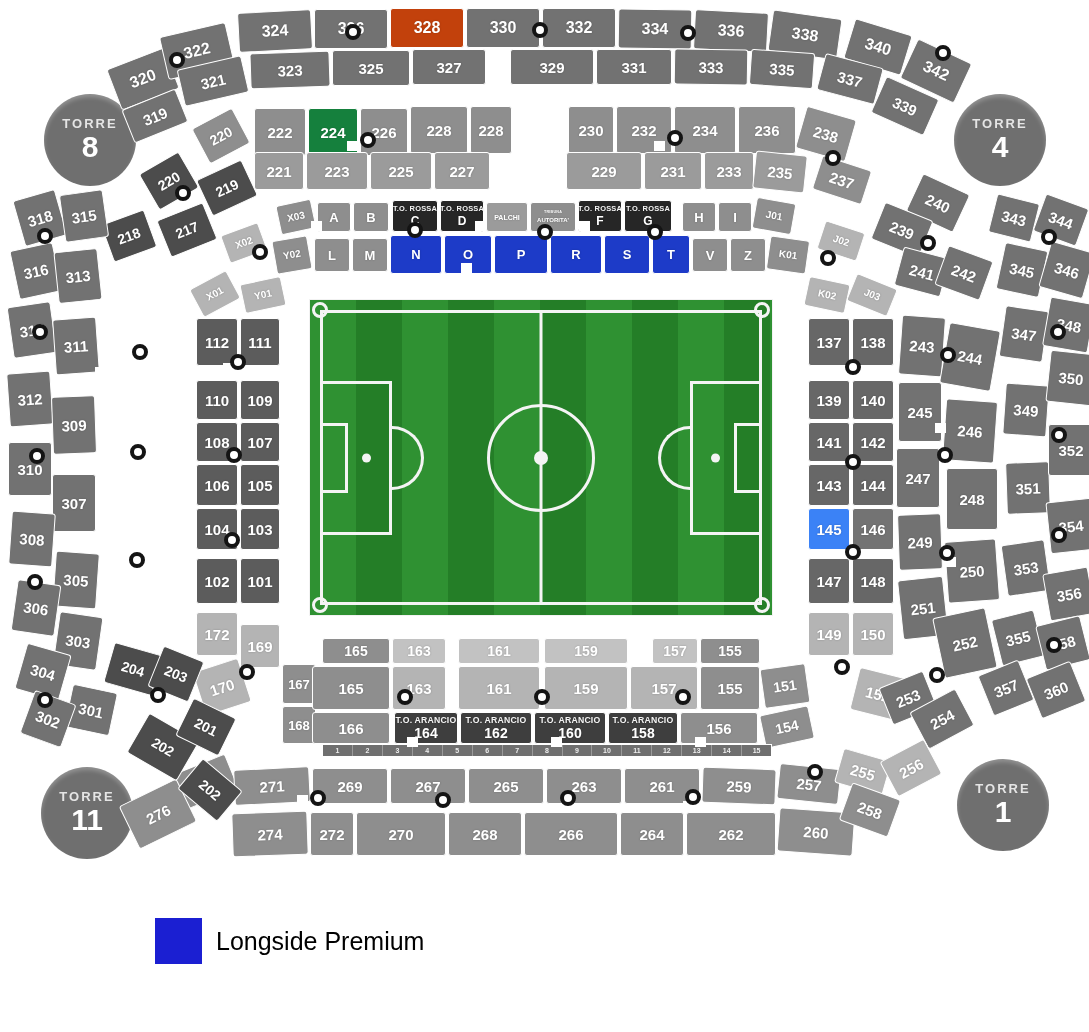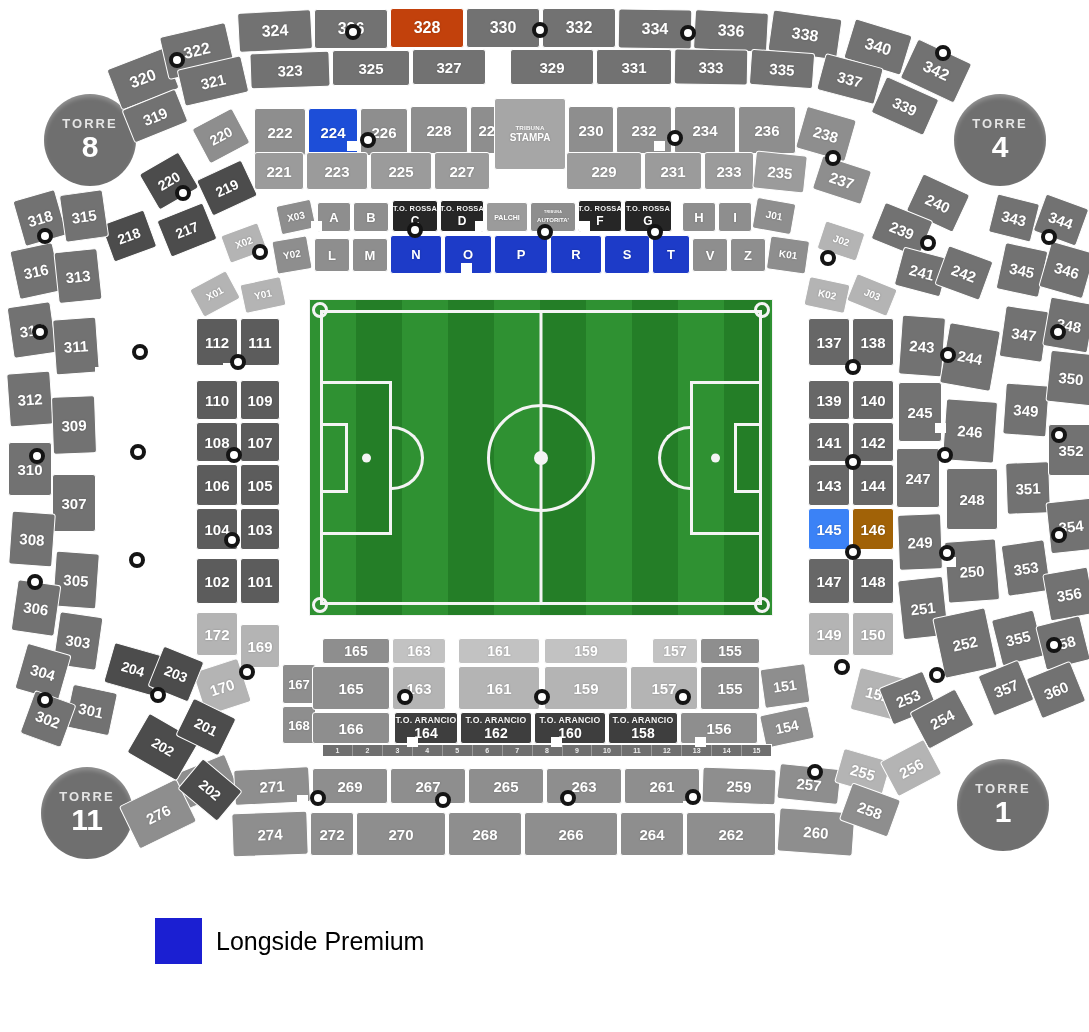--- a/index.html
+++ b/index.html
@@ -114,28 +114,24 @@
     <div class="sec" style="left: 332px; top: 50px; width: 78px; height: 36px; background: rgb(114, 114, 114); font-size: 15px;">325</div>
     <div class="sec" style="left: 412px; top: 49px; width: 74px; height: 36px; background: rgb(114, 114, 114); font-size: 15px;">327</div>
     <div class="sec" style="left: 510px; top: 49px; width: 84px; height: 36px; background: rgb(114, 114, 114); font-size: 15px;">329</div>
     <div class="sec" style="left: 596px; top: 49px; width: 76px; height: 36px; background: rgb(114, 114, 114); font-size: 15px;">331</div>
     <div class="sec" style="left: 674px; top: 49px; width: 74px; height: 36px; background: rgb(114, 114, 114); font-size: 15px; transform: rotate(1deg);">333</div>
     <div class="sec" style="left: 750px; top: 51px; width: 64px; height: 36px; background: rgb(114, 114, 114); font-size: 15px; transform: rotate(4deg);">335</div>
     <div class="sec" style="left: 820px; top: 60px; width: 60px; height: 38px; background: rgb(114, 114, 114); font-size: 15px; transform: rotate(15deg);">337</div>
     <div class="sec" style="left: 876px; top: 86px; width: 58px; height: 40px; background: rgb(114, 114, 114); font-size: 15px; transform: rotate(24deg);">339</div>
     <div class="sec" style="left: 198px; top: 116px; width: 46px; height: 40px; background: rgb(142, 142, 142); font-size: 14px; transform: rotate(-28deg);">220</div>
     <div class="sec" style="left: 254px; top: 108px; width: 52px; height: 48px; background: rgb(142, 142, 142); font-size: 15px;">222</div>
-    <div class="sec" style="left: 308px; top: 108px; width: 50px; height: 48px; background: #1d4ed8; font-size: 15px;">224</div>
+    <div class="sec" style="left: 308px; top: 108px; width: 50px; height: 48px; background: #15803d; font-size: 15px;">224</div>
     <div class="sec" style="left: 360px; top: 108px; width: 48px; height: 48px; background: rgb(142, 142, 142); font-size: 15px;">226</div>
     <div class="sec" style="left: 410px; top: 106px; width: 58px; height: 48px; background: rgb(142, 142, 142); font-size: 15px;">228</div>
     <div class="sec" style="left: 470px; top: 106px; width: 42px; height: 48px; background: rgb(142, 142, 142); font-size: 15px;">228</div>
-    <div class="sec" style="left: 494px; top: 98px; width: 72px; height: 72px; background: rgb(166, 166, 166); font-size: 10px;">
-      <span class="sub">TRIBUNA</span>
-      <span>STAMPA</span>
-    </div>
     <div class="sec" style="left: 568px; top: 106px; width: 46px; height: 48px; background: rgb(142, 142, 142); font-size: 15px;">230</div>
     <div class="sec" style="left: 616px; top: 106px; width: 56px; height: 48px; background: rgb(142, 142, 142); font-size: 15px;">232</div>
     <div class="sec" style="left: 674px; top: 106px; width: 62px; height: 48px; background: rgb(142, 142, 142); font-size: 15px;">234</div>
     <div class="sec" style="left: 738px; top: 106px; width: 58px; height: 48px; background: rgb(142, 142, 142); font-size: 15px;">236</div>
     <div class="sec" style="left: 800px; top: 112px; width: 52px; height: 44px; background: rgb(142, 142, 142); font-size: 15px; transform: rotate(16deg);">238</div>
     <div class="sec" style="left: 254px; top: 152px; width: 50px; height: 38px; background: rgb(155, 155, 155); font-size: 15px;">221</div>
     <div class="sec" style="left: 306px; top: 152px; width: 62px; height: 38px; background: rgb(155, 155, 155); font-size: 15px;">223</div>
     <div class="sec" style="left: 370px; top: 152px; width: 62px; height: 38px; background: rgb(155, 155, 155); font-size: 15px;">225</div>
     <div class="sec" style="left: 434px; top: 152px; width: 56px; height: 38px; background: rgb(155, 155, 155); font-size: 15px;">227</div>
     <div class="sec" style="left: 566px; top: 152px; width: 76px; height: 38px; background: rgb(155, 155, 155); font-size: 15px;">229</div>
@@ -215,21 +211,21 @@
     <div class="sec" style="left: 282px; top: 706px; width: 34px; height: 38px; background: rgb(142, 142, 142); font-size: 13px;">168</div>
     <div class="sec" style="left: 808px; top: 318px; width: 42px; height: 48px; background: rgb(103, 103, 103); font-size: 15px;">137</div>
     <div class="sec" style="left: 852px; top: 318px; width: 42px; height: 48px; background: rgb(103, 103, 103); font-size: 15px;">138</div>
     <div class="sec" style="left: 808px; top: 380px; width: 42px; height: 40px; background: rgb(103, 103, 103); font-size: 15px;">139</div>
     <div class="sec" style="left: 852px; top: 380px; width: 42px; height: 40px; background: rgb(103, 103, 103); font-size: 15px;">140</div>
     <div class="sec" style="left: 808px; top: 422px; width: 42px; height: 40px; background: rgb(103, 103, 103); font-size: 15px;">141</div>
     <div class="sec" style="left: 852px; top: 422px; width: 42px; height: 40px; background: rgb(103, 103, 103); font-size: 15px;">142</div>
     <div class="sec" style="left: 808px; top: 464px; width: 42px; height: 42px; background: rgb(103, 103, 103); font-size: 15px;">143</div>
     <div class="sec" style="left: 852px; top: 464px; width: 42px; height: 42px; background: rgb(103, 103, 103); font-size: 15px;">144</div>
     <div class="sec" style="left: 808px; top: 508px; width: 42px; height: 42px; background: #3b82f6; font-size: 15px;">145</div>
-    <div class="sec" style="left: 852px; top: 508px; width: 42px; height: 42px; background: #a16207; font-size: 15px;">146</div>
+    <div class="sec" style="left: 852px; top: 508px; width: 42px; height: 42px; background: #737373; font-size: 15px;">146</div>
     <div class="sec" style="left: 808px; top: 558px; width: 42px; height: 46px; background: rgb(103, 103, 103); font-size: 15px;">147</div>
     <div class="sec" style="left: 852px; top: 558px; width: 42px; height: 46px; background: rgb(103, 103, 103); font-size: 15px;">148</div>
     <div class="sec" style="left: 808px; top: 612px; width: 42px; height: 44px; background: rgb(180, 180, 180); font-size: 15px;">149</div>
     <div class="sec" style="left: 852px; top: 612px; width: 42px; height: 44px; background: rgb(180, 180, 180); font-size: 15px;">150</div>
     <div class="sec" style="left: 854px; top: 672px; width: 48px; height: 44px; background: rgb(180, 180, 180); font-size: 15px; transform: rotate(14deg);">152</div>
     <div class="sec" style="left: 322px; top: 638px; width: 68px; height: 26px; background: rgb(142, 142, 142); font-size: 14px;">165</div>
     <div class="sec" style="left: 392px; top: 638px; width: 54px; height: 26px; background: rgb(194, 194, 194); font-size: 14px;">163</div>
     <div class="sec" style="left: 458px; top: 638px; width: 82px; height: 26px; background: rgb(194, 194, 194); font-size: 14px;">161</div>
     <div class="sec" style="left: 544px; top: 638px; width: 84px; height: 26px; background: rgb(194, 194, 194); font-size: 14px;">159</div>
     <div class="sec" style="left: 652px; top: 638px; width: 46px; height: 26px; background: rgb(194, 194, 194); font-size: 14px;">157</div>

